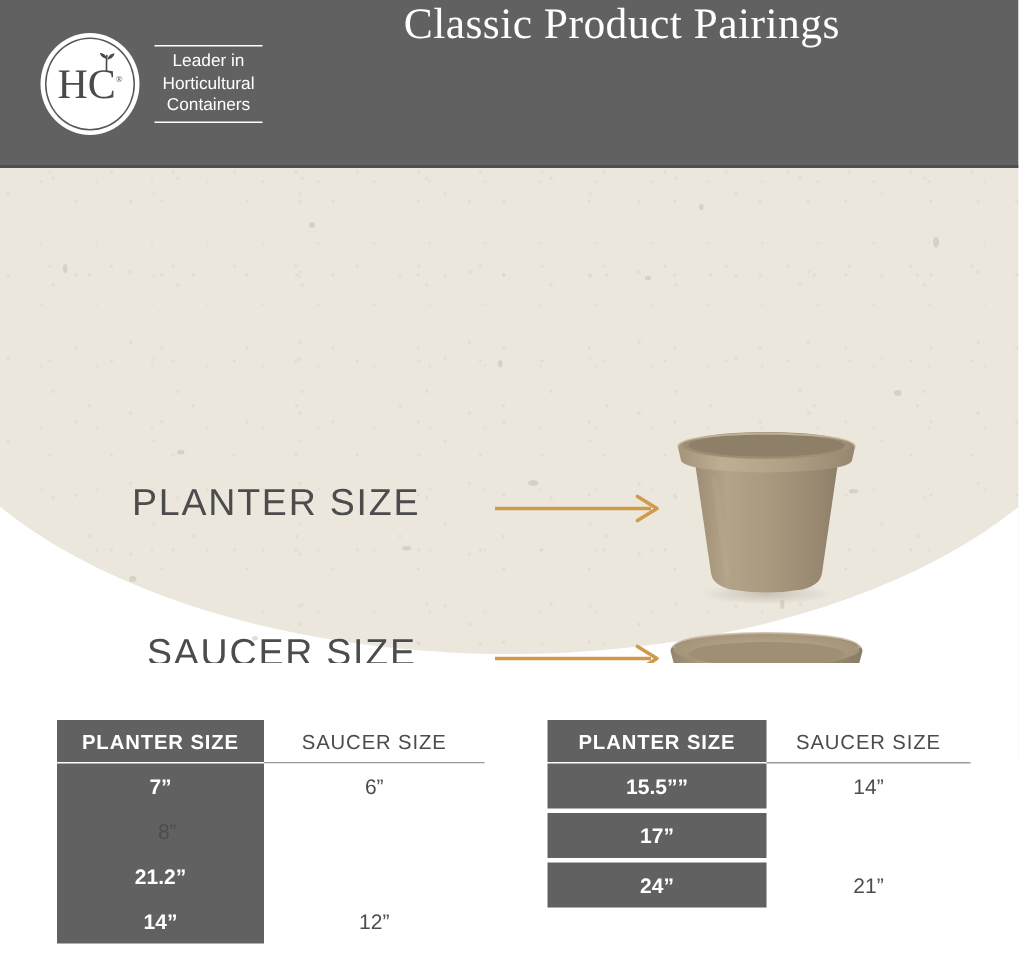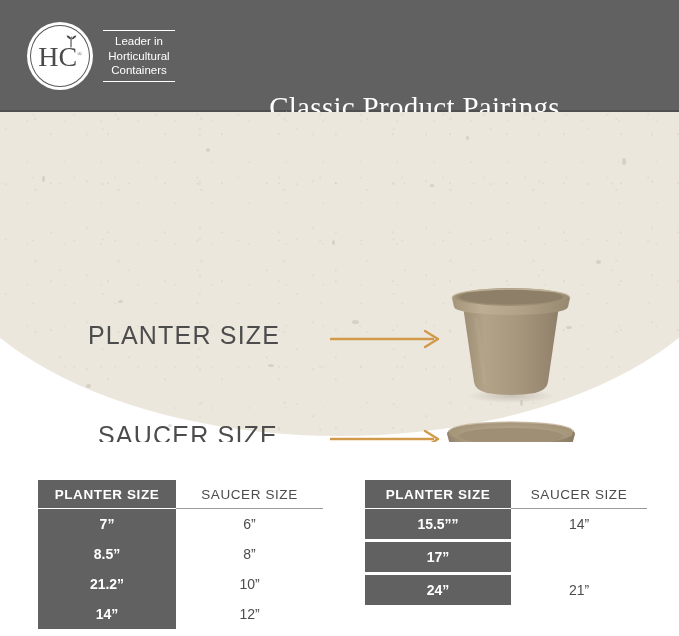--- a/index.html
+++ b/index.html
@@ -91,26 +91,25 @@
     border-bottom: 1.3px solid #ffffff;
     min-width: 72px;
   }
 
   .header-title {
     position: absolute;
     left: 0; top: 0;
     width: 679px;
     height: 99px;
     display: flex;
-    align-items: flex-end;
+    align-items: flex-start;
     justify-content: center;
     padding-left: 150px;
     box-sizing: border-box;
     pointer-events: none;
-    margin-top: 25px;
   }
   .header-title span {
     color: #ffffff;
     font-family: "Liberation Serif", serif;
     font-size: 29px;
     font-weight: 400;
     letter-spacing: 0.3px;
     white-space: nowrap;
   }
 
@@ -401,26 +400,24 @@
       <div class="t-head-planter">PLANTER SIZE</div>
       <div class="t-head-saucer">SAUCER SIZE</div>
     </div>
     <div class="t-headrule"></div>
     <div class="t-body">
       <div class="t-row">
         <div class="t-cell-planter">7”</div>
         <div class="t-cell-saucer">6”</div>
       </div>
       <div class="t-row">
-        <div class="t-cell-planter">8.5”</div>
         <div class="t-cell-saucer">8”</div>
       </div>
       <div class="t-row">
         <div class="t-cell-planter">21.2”</div>
-        <div class="t-cell-saucer">10”</div>
       </div>
       <div class="t-row">
         <div class="t-cell-planter">14”</div>
         <div class="t-cell-saucer">12”</div>
       </div>
     </div>
   </div>
 
   <div class="size-table table-right">
     <div class="t-head">

